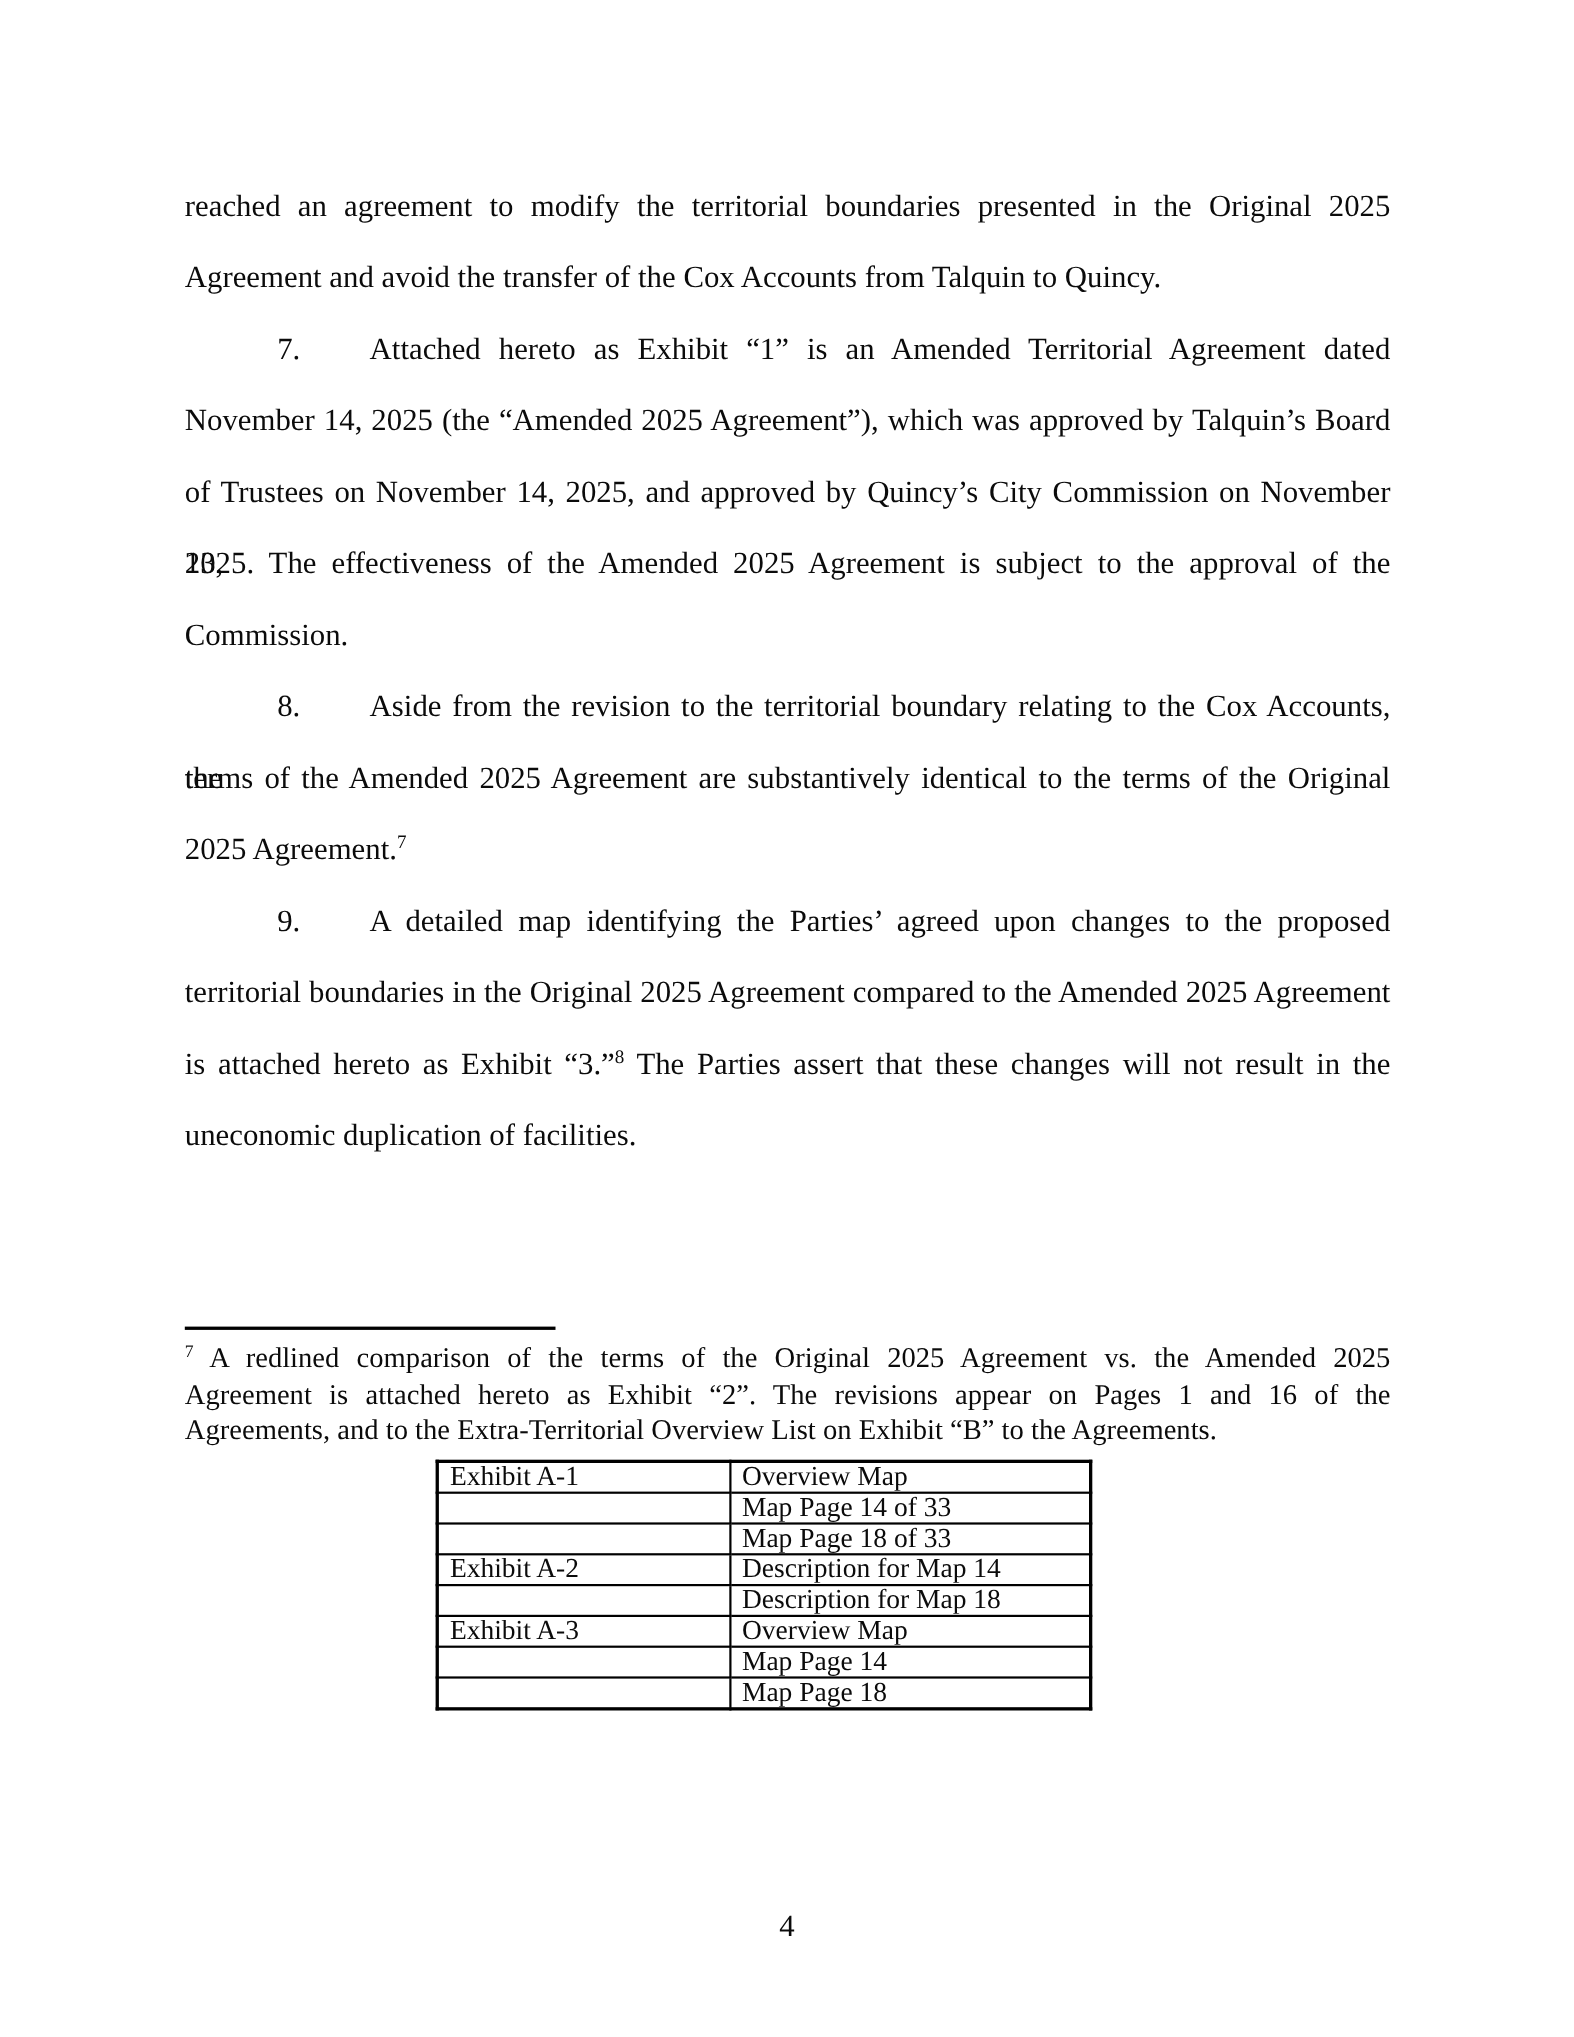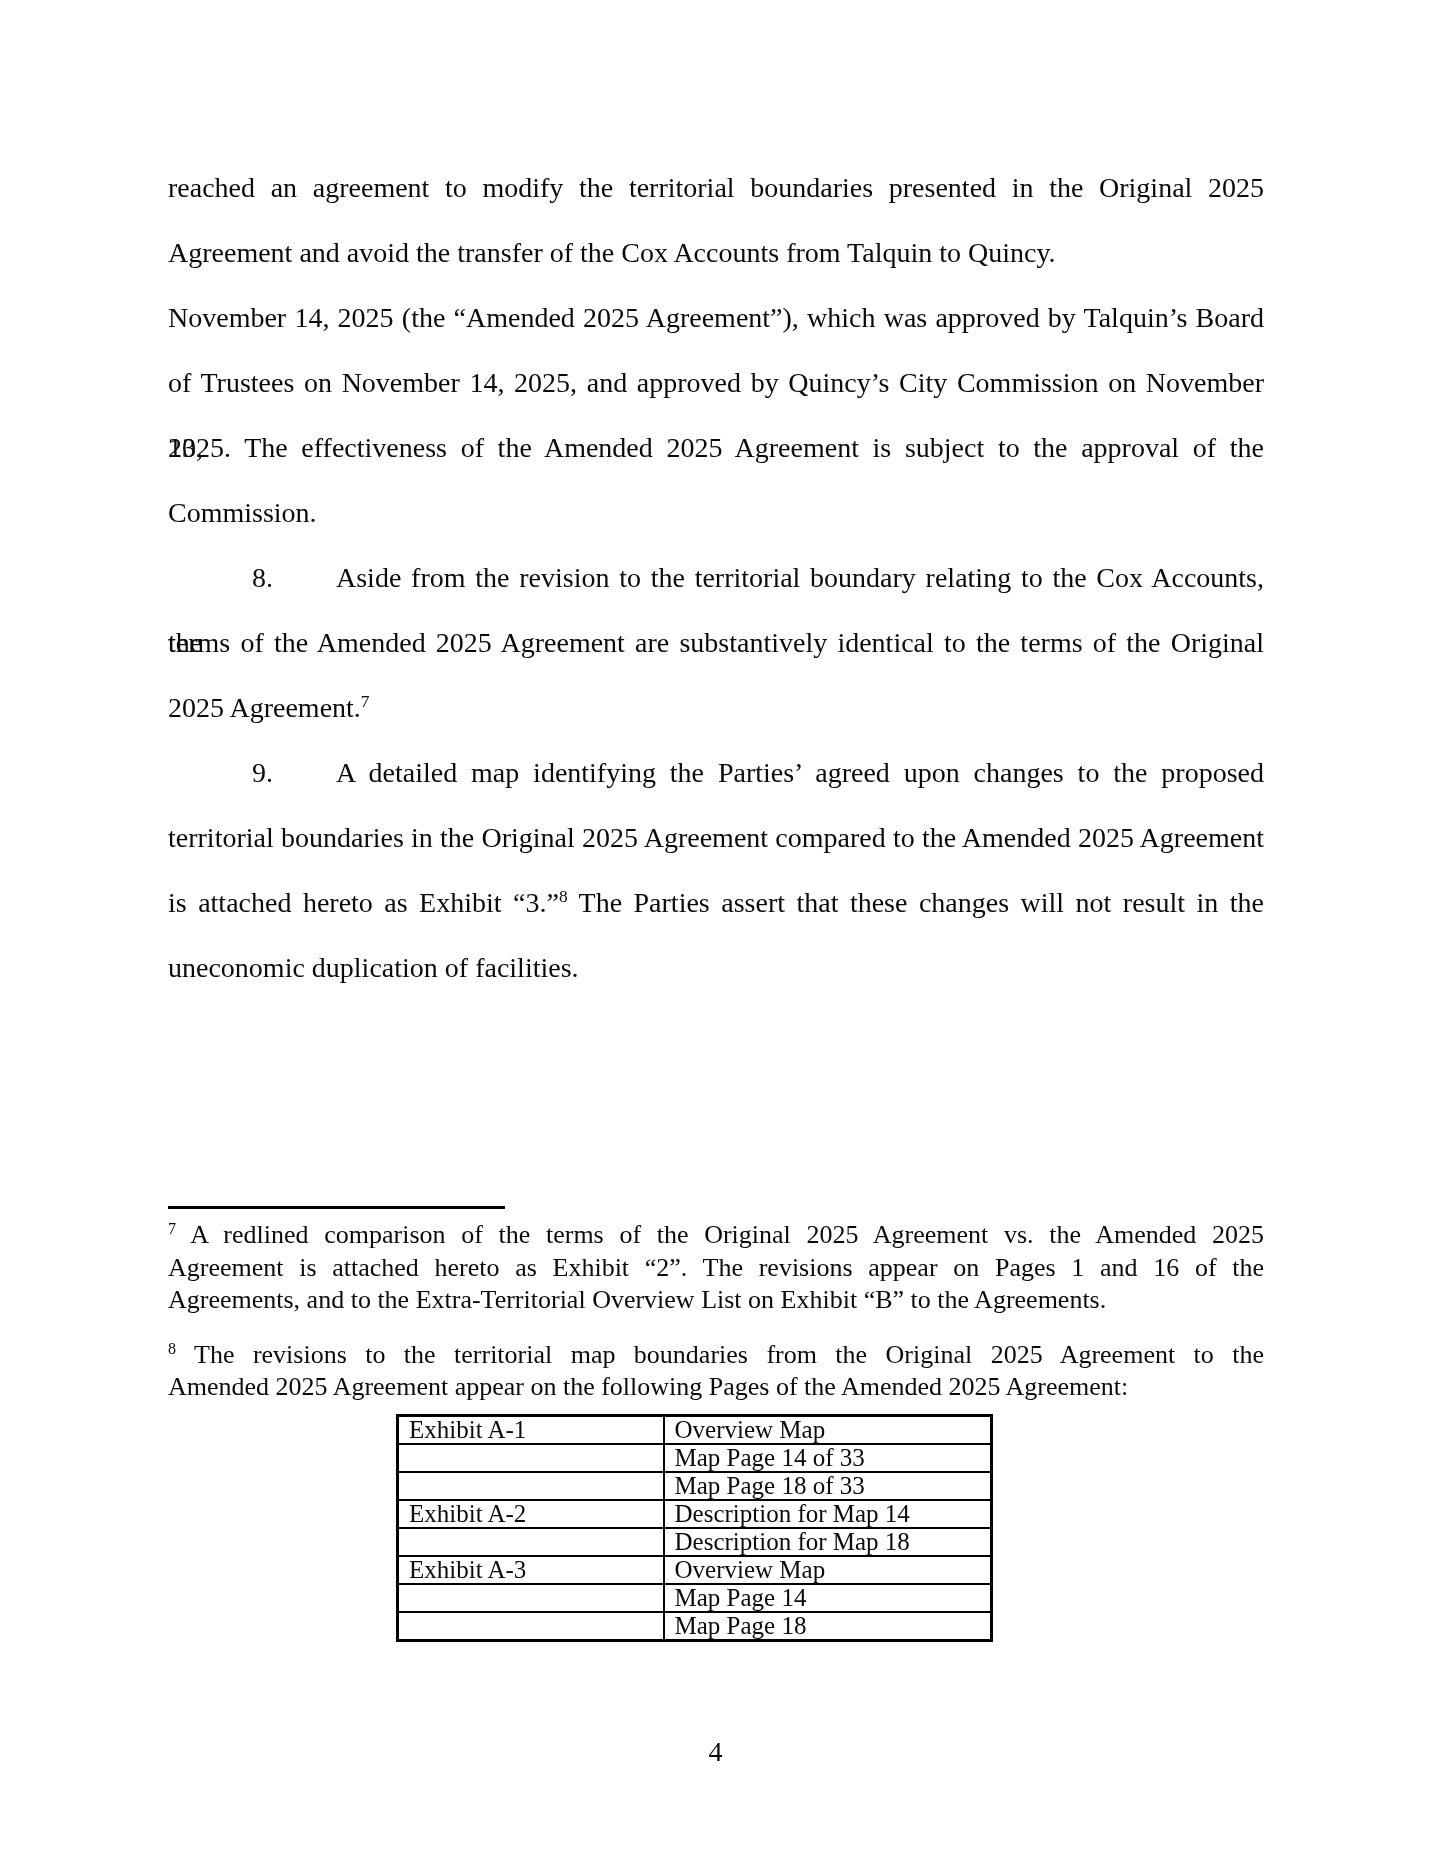--- a/index.html
+++ b/index.html
@@ -109,20 +109,21 @@
 <div class="page">
 
   <div class="body-text">
 
     <div>
       <div class="jline">reached an agreement to modify the territorial boundaries presented in the Original 2025</div>
       <div class="jline pend">Agreement and avoid the transfer of the Cox Accounts from Talquin to Quincy.</div>
     </div>
 
     <div>
+      <div class="jline"><span class="pnum">7.</span><span>Attached hereto as Exhibit “1” is an Amended Territorial Agreement dated</span></div>
       <div class="jline">November 14, 2025 (the “Amended 2025 Agreement”), which was approved by Talquin’s Board</div>
       <div class="jline">of Trustees on November 14, 2025, and approved by Quincy’s City Commission on November 13,</div>
       <div class="jline">2025. The effectiveness of the Amended 2025 Agreement is subject to the approval of the</div>
       <div class="jline pend">Commission.</div>
     </div>
 
     <div>
       <div class="jline"><span class="pnum">8.</span><span>Aside from the revision to the territorial boundary relating to the Cox Accounts, the</span></div>
       <div class="jline">terms of the Amended 2025 Agreement are substantively identical to the terms of the Original</div>
       <div class="jline pend"><span>2025 Agreement.</span><sup>7</sup></div>
@@ -139,24 +140,20 @@
 
   <div class="footnotes">
     <div class="fn-sep"></div>
 
     <div>
       <div class="fnline"><sup>7</sup><span> A redlined comparison of the terms of the Original 2025 Agreement vs. the Amended 2025</span></div>
       <div class="fnline">Agreement is attached hereto as Exhibit “2”. The revisions appear on Pages 1 and 16 of the</div>
       <div class="fnline pend">Agreements, and to the Extra-Territorial Overview List on Exhibit “B” to the Agreements.</div>
     </div>
 
-    <div class="fn8">
-      <div class="fnline"><sup>8</sup><span> The revisions to the territorial map boundaries from the Original 2025 Agreement to the</span></div>
-      <div class="fnline pend">Amended 2025 Agreement appear on the following Pages of the Amended 2025 Agreement:</div>
-    </div>
 
     <table class="exhibits">
       <colgroup>
           <col class="c1">
           <col class="c2">
         </colgroup>
       <tbody>
         <tr>
           <td>Exhibit A-1</td>
           <td>Overview Map</td>

